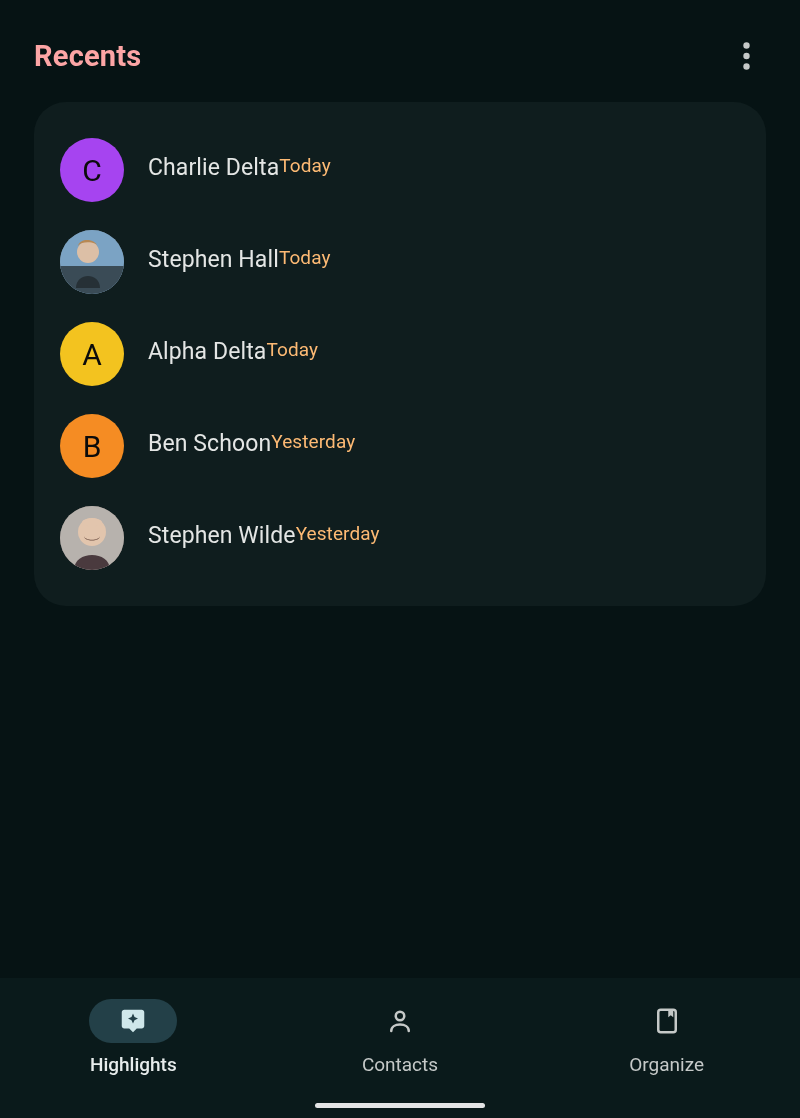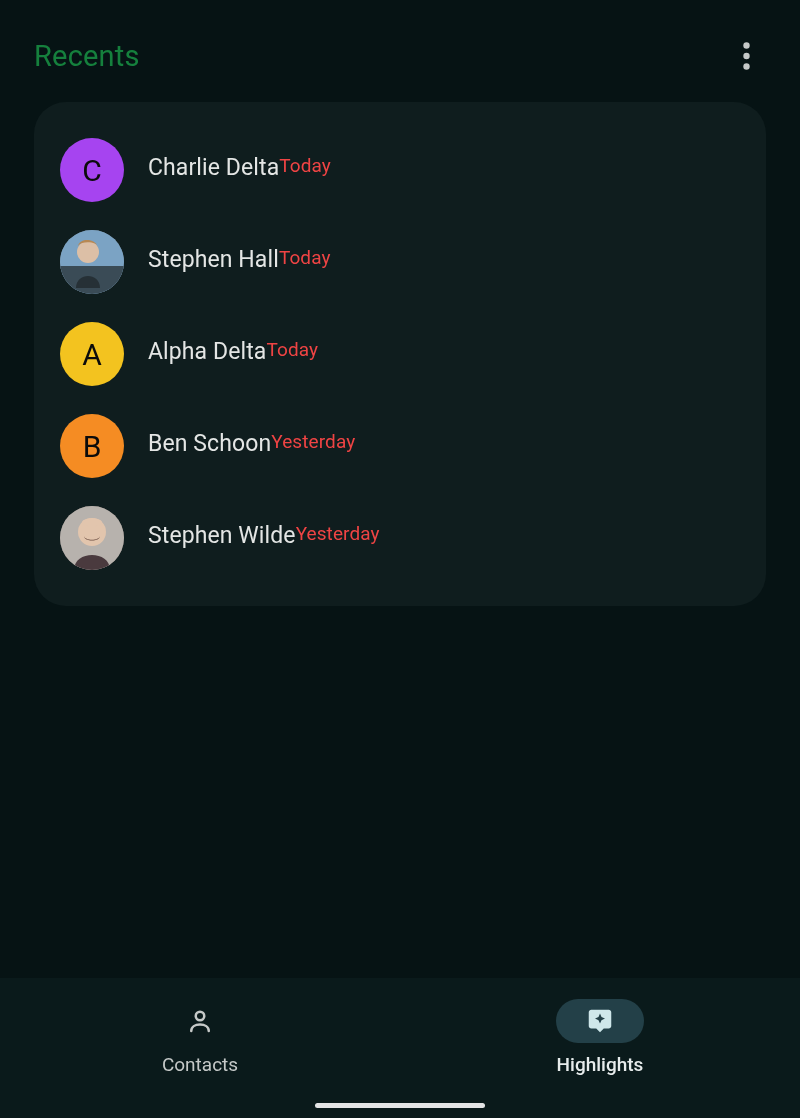--- a/index.html
+++ b/index.html
@@ -14,22 +14,22 @@
   }
 
   .header {
     display: flex;
     align-items: center;
     justify-content: space-between;
     padding: 36px 34px 26px 34px;
   }
   .title {
     font-size: 29px;
-    font-weight: 400;
-    color: #15803d;
+    font-weight: 700;
+    color: #fca5a5;
     letter-spacing: 0.2px;
   }
   .more-btn {
     width: 40px;
     height: 40px;
     display: flex;
     align-items: center;
     justify-content: center;
     cursor: pointer;
     color: #c5c9c8;
@@ -71,21 +71,21 @@
   .row-text { display: flex; flex-direction: row; }
   .name {
     font-size: 23px;
     font-weight: 400;
     color: #e4e6e5;
     margin-bottom: 6px;
     letter-spacing: 0.1px;
   }
   .sub {
     font-size: 19px;
-    color: #ef4444;
+    color: #fdba74;
     letter-spacing: 0.1px;
   }
 
   .navbar {
     position: absolute;
     bottom: 0;
     left: 0;
     right: 0;
     height: 140px;
     background: #0a1a1b;
@@ -203,35 +203,44 @@
     <div class="row-text">
       <div class="name">Stephen Wilde</div>
       <div class="sub">Yesterday</div>
     </div>
   </div>
 
 </div>
 
 <div class="navbar">
 
+  <div class="nav-item active">
+    <div class="nav-icon-wrap">
+      <svg width="30" height="30" viewBox="0 0 24 24" fill="#cfe7ea">
+        <path d="M5 3h14c1 0 2 1 2 2v11c0 1-1 2-2 2h-4l-3 3-3-3H5c-1 0-2-1-2-2V5c0-1 1-2 2-2z"></path>
+        <path d="M12 6l1.2 2.7L16 10l-2.8 1.3L12 14l-1.2-2.7L8 10l2.8-1.3z" fill="#234048"></path>
+      </svg>
+    </div>
+    <div class="nav-label">Highlights</div>
+  </div>
+
   <div class="nav-item">
     <div class="nav-icon-wrap">
       <svg width="30" height="30" viewBox="0 0 24 24" fill="none" stroke="#c5c9c8" stroke-width="2">
         <circle cx="12" cy="8" r="3.4"></circle>
         <path d="M5 20c0-3.4 3.1-5.2 7-5.2s7 1.8 7 5.2" stroke-linecap="round"></path>
       </svg>
     </div>
     <div class="nav-label">Contacts</div>
   </div>
 
-  <div class="nav-item active">
+  <div class="nav-item">
     <div class="nav-icon-wrap">
-      <svg width="30" height="30" viewBox="0 0 24 24" fill="#cfe7ea">
-        <path d="M5 3h14c1 0 2 1 2 2v11c0 1-1 2-2 2h-4l-3 3-3-3H5c-1 0-2-1-2-2V5c0-1 1-2 2-2z"></path>
-        <path d="M12 6l1.2 2.7L16 10l-2.8 1.3L12 14l-1.2-2.7L8 10l2.8-1.3z" fill="#234048"></path>
-      </svg>
-    </div>
-    <div class="nav-label">Highlights</div>
-  </div>
-
+      <svg width="30" height="30" viewBox="0 0 24 24" fill="none" stroke="#c5c9c8" stroke-width="2">
+        <rect x="5" y="3" width="14" height="18" rx="2"></rect>
+        <path d="M13 3v6l2-1.6L17 9V3" fill="#c5c9c8" stroke="none"></path>
+      </svg>
+    </div>
+    <div class="nav-label">Organize</div>
+  </div>
 
   <div class="home-indicator"></div>
 </div>
 
 </body></html>

